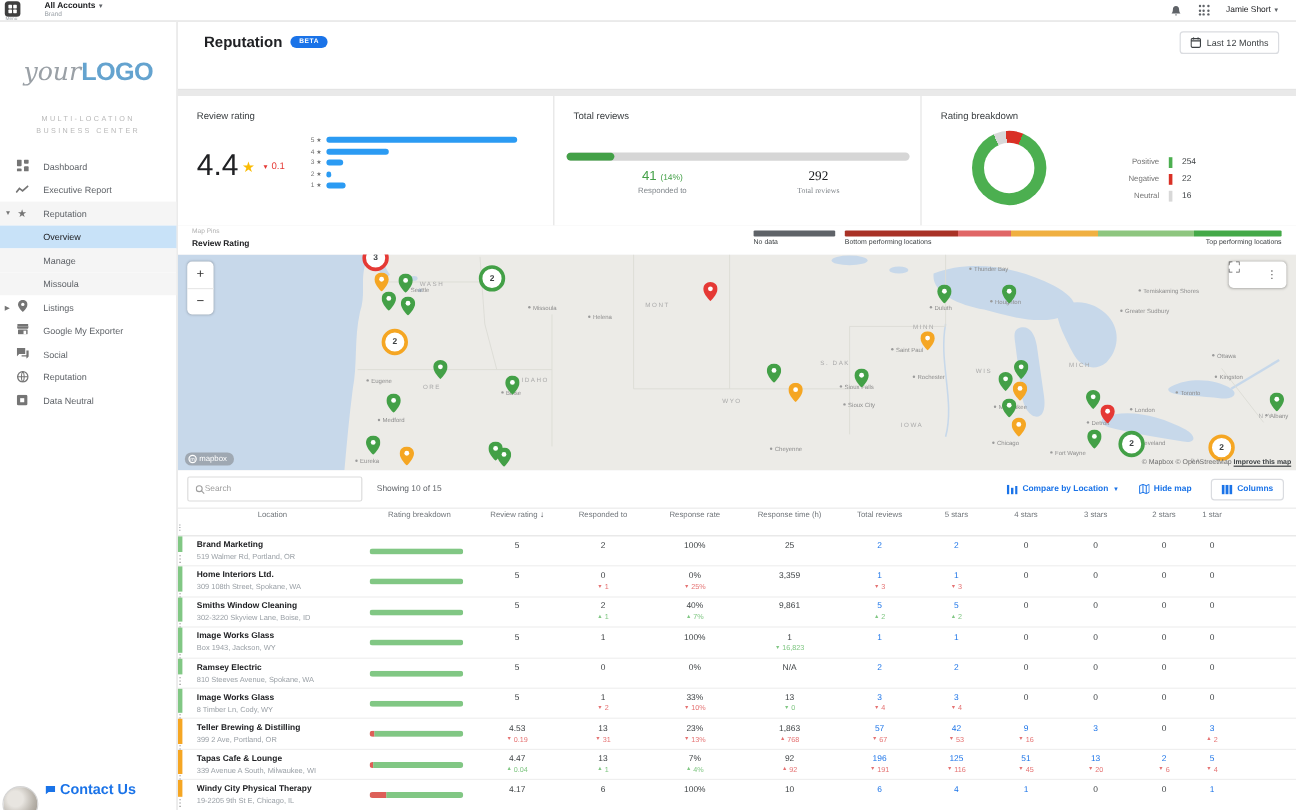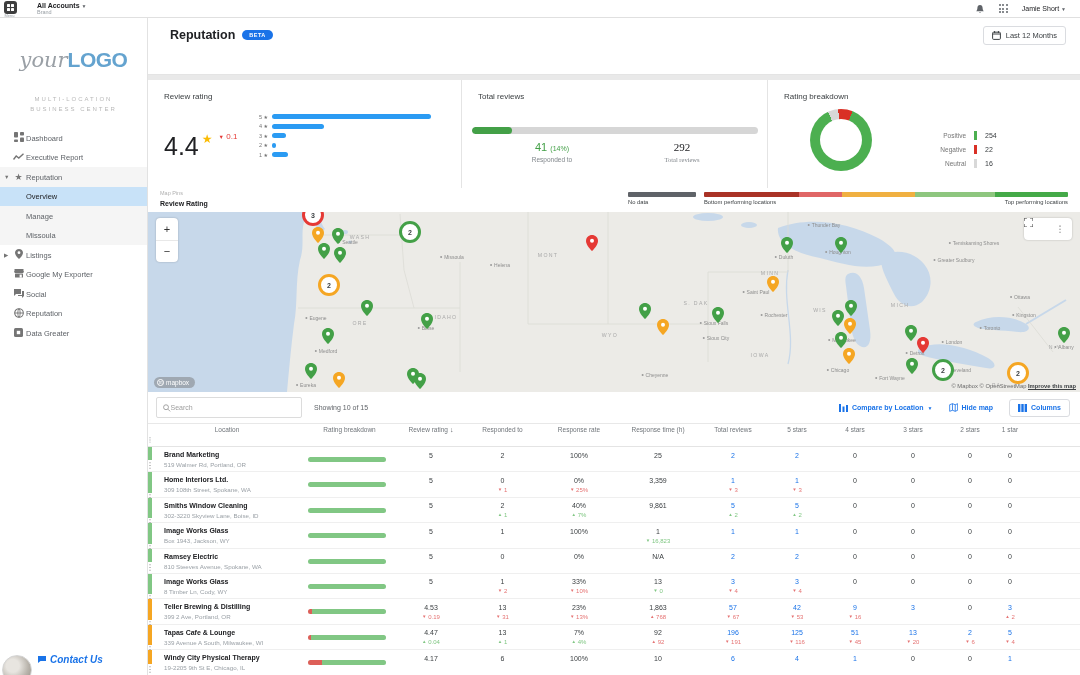--- a/index.html
+++ b/index.html
@@ -29,27 +29,27 @@
   #sidebar{position:fixed;top:18px;left:0;width:148px;height:657px;background:#fff;
     border-right:1px solid #e2e2e2;z-index:50;}
   #logo{width:100%;text-align:center;margin-top:30px;}
   #logo .your{font-family:"DejaVu Serif",serif;font-style:italic;color:#9aa0a6;font-size:21px;}
   #logo .brand{font-weight:bold;color:#64a3cf;font-size:21px;letter-spacing:-0.5px;text-align:center;}
   #org{margin-top:22px;text-align:center;font-size:6px;letter-spacing:2px;color:#b8b8b8;line-height:1.7;}
   #nav{margin-top:14px;}
   .nav-item{height:19.5px;display:flex;align-items:center;font-size:7.5px;color:#5f6368;cursor:pointer;position:relative;}
   .nav-item .chev{position:absolute;left:4px;width:8px;font-size:5.5px;color:#757575;}
   .nav-item .nicon{position:absolute;left:13px;width:11px;text-align:center;}
-  .nav-item .nlab{position:absolute;left:26px;}
+  .nav-item .nlab{position:absolute;left:36px;}
   .nav-item.group{background:#f5f5f5;}
   .nav-item.active{background:#c8e2f8;color:#202124;}
   #contact{position:absolute;left:0;bottom:2px;width:148px;height:24px;}
   #avatar{position:absolute;left:2px;bottom:-12px;width:30px;height:30px;border-radius:50%;
     background:radial-gradient(circle at 35% 35%, #e8e5e0 0 25%, #b9b4ac 60%, #8e887e 100%);border:1px solid #d5d5d5;}
-  #contact .clink{position:absolute;left:38px;bottom:8px;font-size:10px;font-weight:bold;color:#1a73e8;display:flex;align-items:center;gap:4px;font-style:italic;}
+  #contact .clink{position:absolute;left:38px;bottom:8px;font-size:12px;font-weight:bold;color:#1a73e8;display:flex;align-items:center;gap:4px;}
 
   
   #main{position:fixed;top:18px;left:148px;width:932px;height:657px;}
   #main>section{position:absolute;left:0;width:932px;background:#fff;}
 
   
   #page-header{top:0;height:57px;border-bottom:1px solid #e4e4e4;}
   #ph-row1{height:34px;display:flex;align-items:center;padding:0 14px 0 22px;}
   #page-title{font-size:12.5px;font-weight:bold;color:#202124;}
   #beta{margin-left:7px;background:#1a73e8;color:#fff;font-size:5.5px;font-weight:bold;
@@ -57,21 +57,21 @@
   #range-btn{margin-left:auto;border:1px solid #dadce0;border-radius:3px;background:#fff;
     display:flex;align-items:center;gap:5px;padding:4px 8px;font-size:7.5px;color:#3c4043;cursor:pointer;}
   #ph-row2{height:22px;display:flex;align-items:center;padding-left:22px;gap:20px;}
   #filter-link{color:#1a73e8;font-size:7.5px;cursor:pointer;}
 
   
   #cards{top:62px;height:108px;display:flex;}
   .card{position:relative;height:108px;}
   .card .ctitle{position:absolute;left:16px;top:12px;font-size:8px;color:#3c4043;}
   #card-rating{width:314px;border-right:1px solid #e4e4e4;}
-  #score-row{position:absolute;left:16px;top:52px;display:flex;align-items:flex-start;}
+  #score-row{position:absolute;left:16px;top:44px;display:flex;align-items:center;}
   #score{font-size:25px;color:#202124;font-weight:300? normal;}
   #score{font-weight:normal;}
   #score-star{color:#fbbc04;font-size:12px;margin-left:3px;}
   #score-delta{color:#e53935;font-size:8px;margin-left:6px;}
   #rr-bars{position:absolute;left:104px;top:32px;width:200px;}
   .bar-row{display:flex;align-items:center;height:9.5px;}
   .bar-row .bl{width:16px;text-align:right;font-size:5.5px;color:#757575;margin-right:4px;white-space:nowrap;}
   .bar-row .bl .st{font-size:5px;color:#757575;}
   .bar-row .bar{height:5px;background:#2b9bf3;border-radius:2.5px;}
   #card-total{width:306px;border-right:1px solid #e4e4e4;}
@@ -280,21 +280,21 @@
             <circle cx="5" cy="5" r="4.3" fill="none" stroke="#757575" stroke-width="1.1"></circle>
             <path d="M.7 5h8.6M5 .7c1.6 1.4 1.6 7.2 0 8.6M5 .7C3.4 2.1 3.4 7.9 5 9.3" fill="none" stroke="#757575" stroke-width="0.9"></path>
           </svg></span>
       <span class="nlab">Reputation</span>
     </div>
     <div class="nav-item">
       <span class="nicon"><svg width="9" height="9" viewBox="0 0 9 9">
             <rect x="0" y="0" width="9" height="9" rx="1.5" fill="#757575"></rect>
             <rect x="2.8" y="2.8" width="3.4" height="3.4" fill="#fff"></rect>
           </svg></span>
-      <span class="nlab">Data Greater</span>
+      <span class="nlab">Data Neutral</span>
     </div>
   </nav>
   <div id="contact">
     <div id="avatar"></div>
     <div class="clink">
       <svg width="8" height="7" viewBox="0 0 8 7">
           <path d="M0 0h8v5H2.5L0 7z" fill="#1a73e8"></path>
         </svg>
       <span>Contact Us</span>
     </div>

